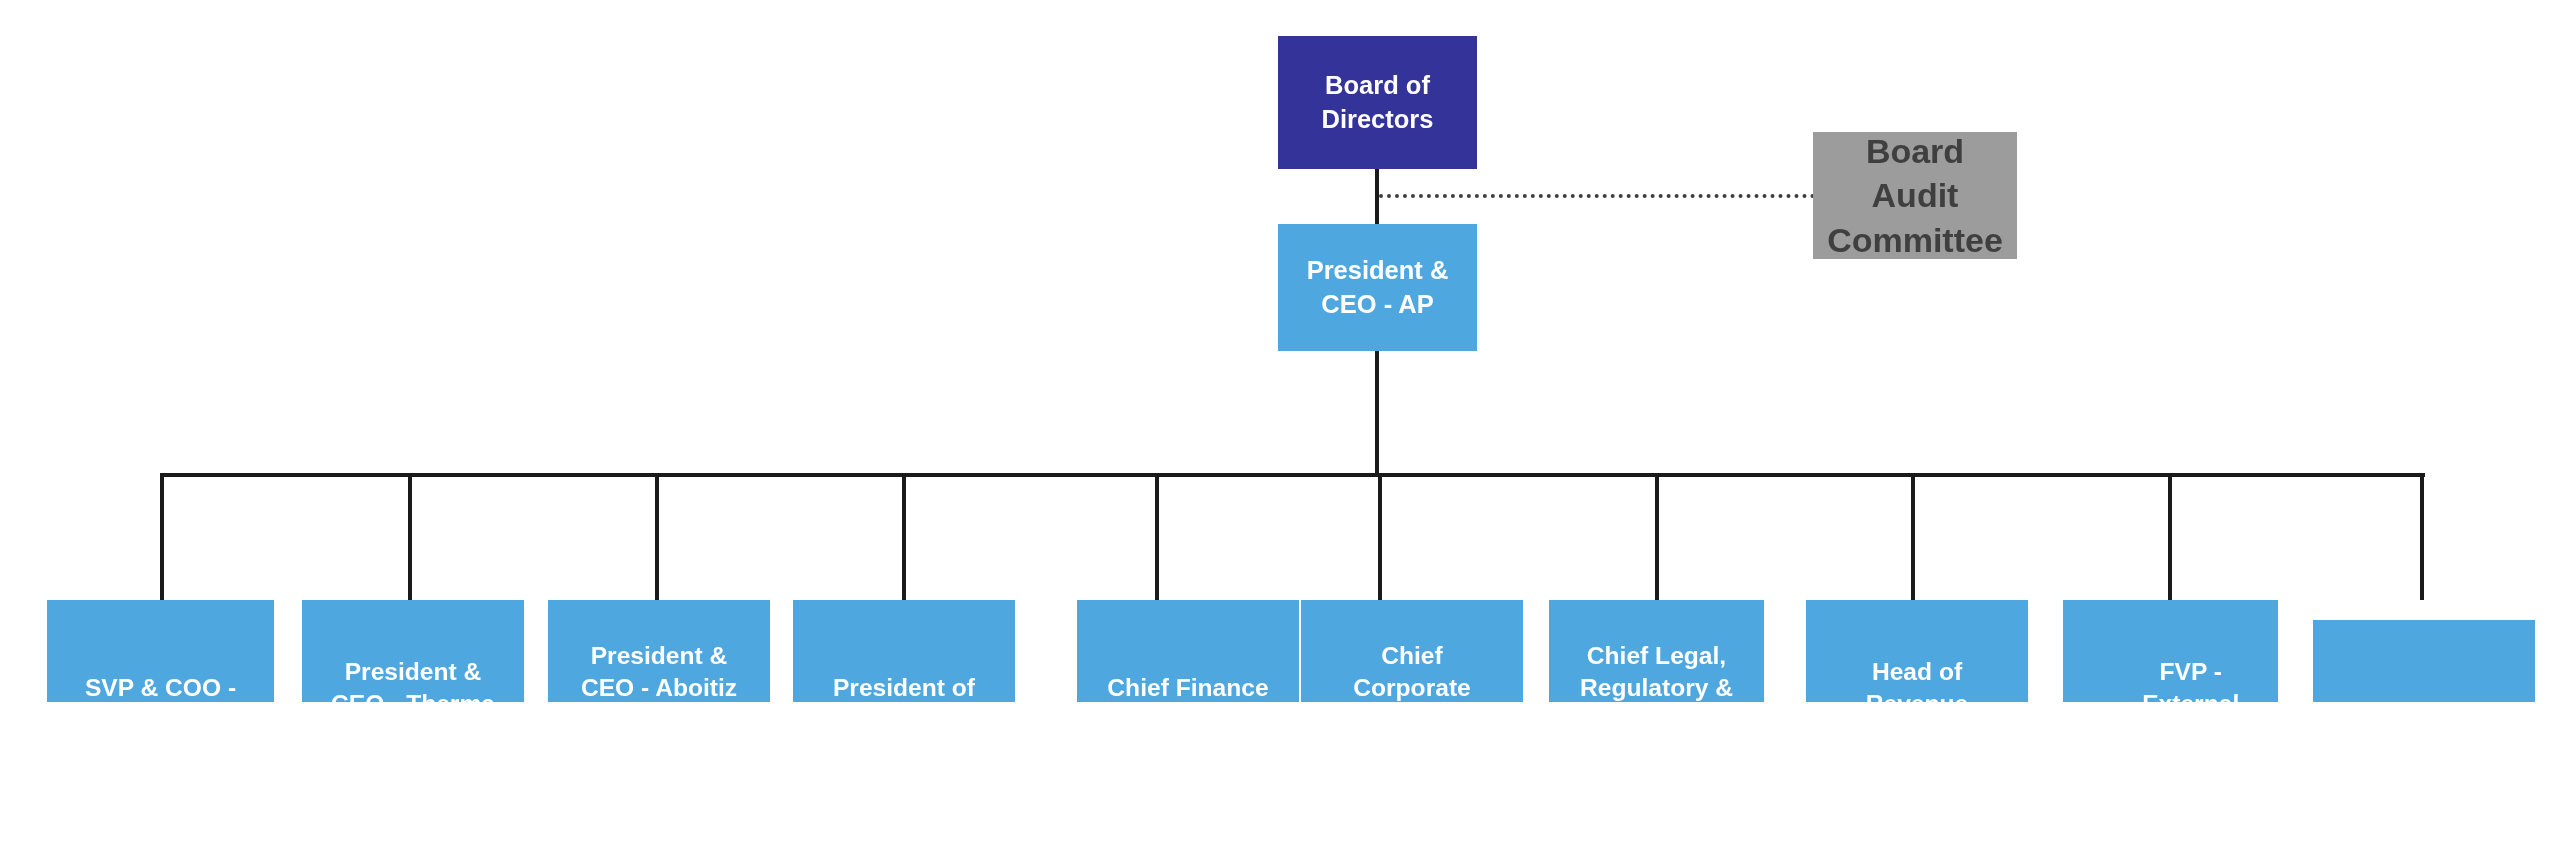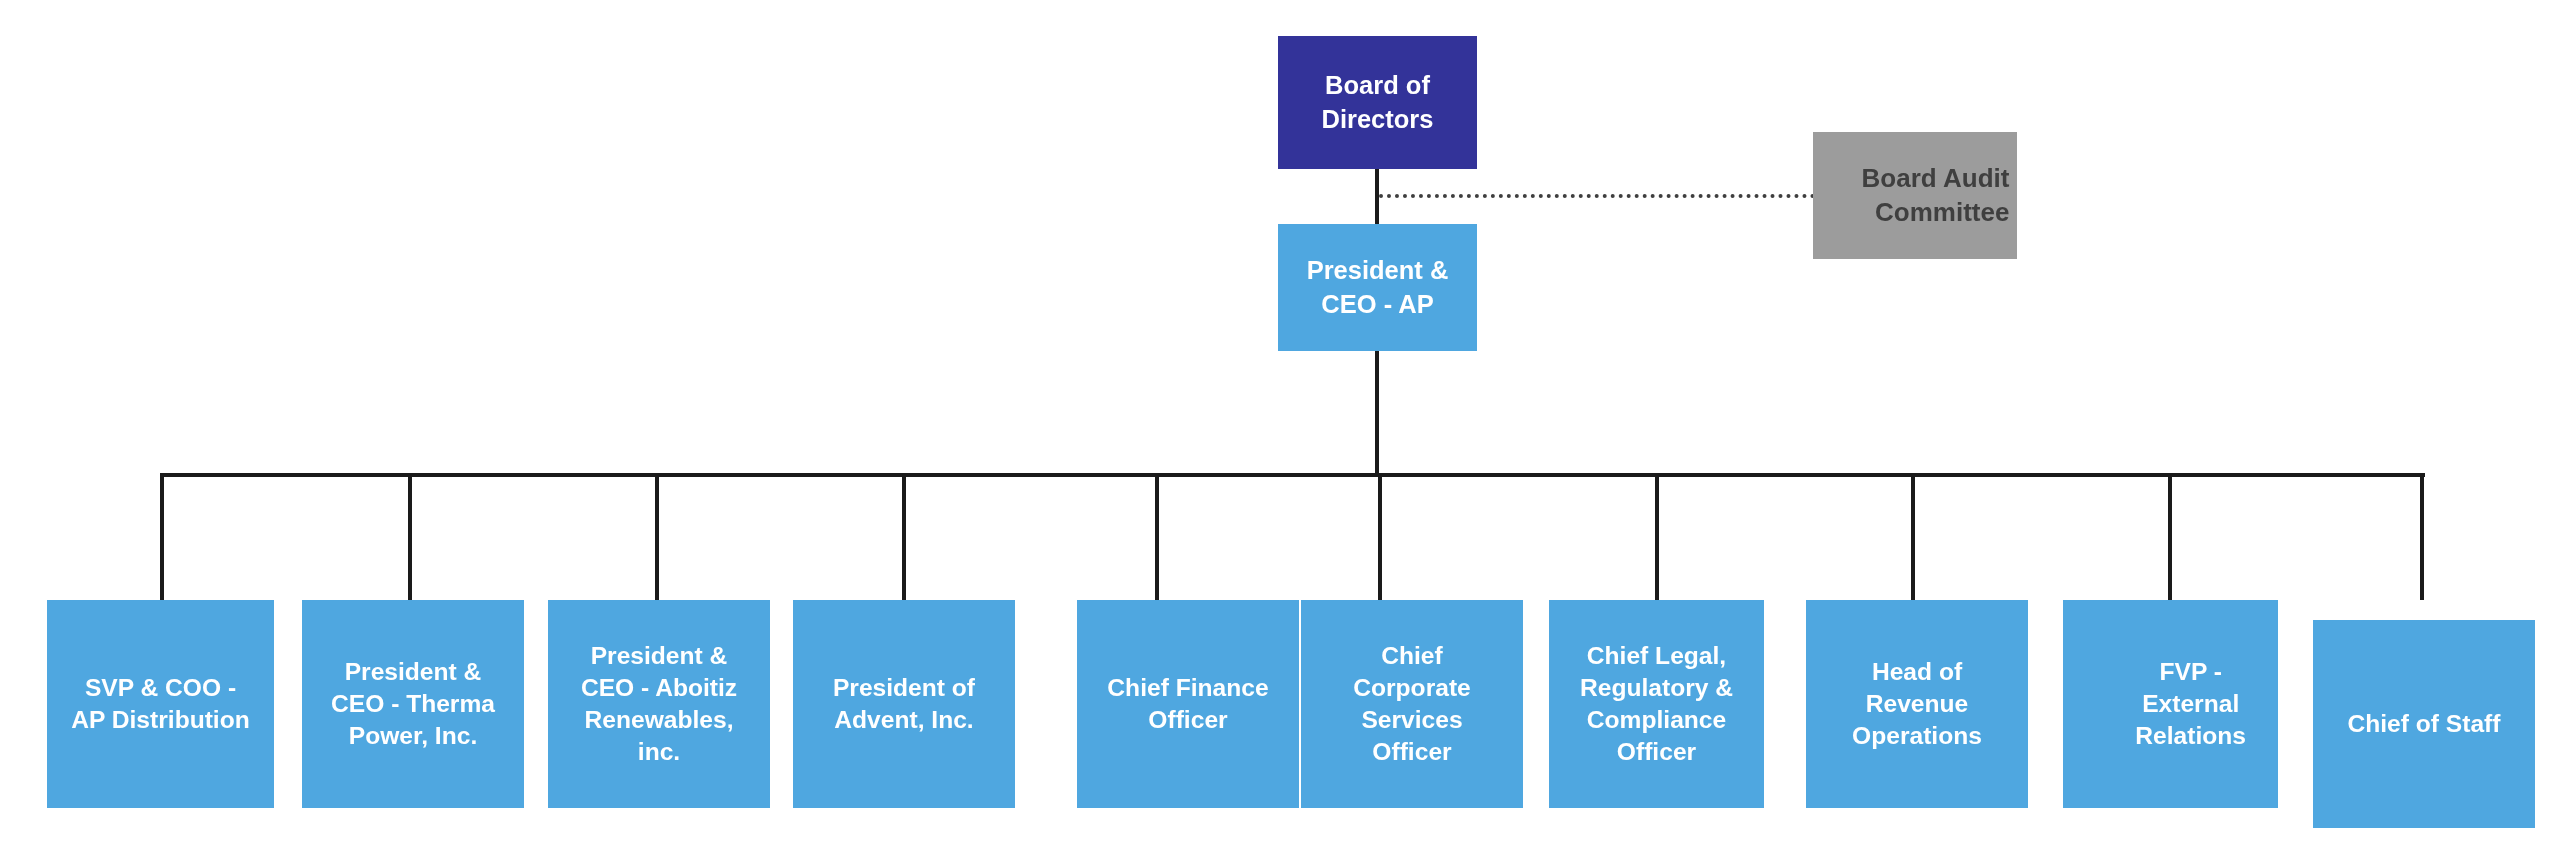--- a/index.html
+++ b/index.html
@@ -7,21 +7,21 @@
     margin: 0;
     padding: 0;
     background: #ffffff;
   }
   body {
     font-family: "Liberation Sans", sans-serif;
   }
   #chart-canvas {
     position: relative;
     width: 2576px;
-    height: 857px;
+    height: 702px;
     background: #ffffff;
     overflow: hidden;
   }
   .node {
     position: absolute;
     box-sizing: border-box;
     display: flex;
     align-items: center;
     justify-content: center;
     text-align: center;
@@ -31,22 +31,21 @@
     z-index: 3;
   }
   .node-board {
     background: #333399;
     color: #ffffff;
     font-size: 25.5px;
   }
   .node-audit {
     background: #9C9C9C;
     color: #3F3F3F;
-    font-size: 26px;
-    text-align: right;
+    font-size: 34px;
   }
   .node-exec {
     background: #4FA7E0;
     color: #ffffff;
     font-size: 25.5px;
   }
   .node-unit {
     background: #4FA7E0;
     color: #ffffff;
     font-size: 24.6px;

